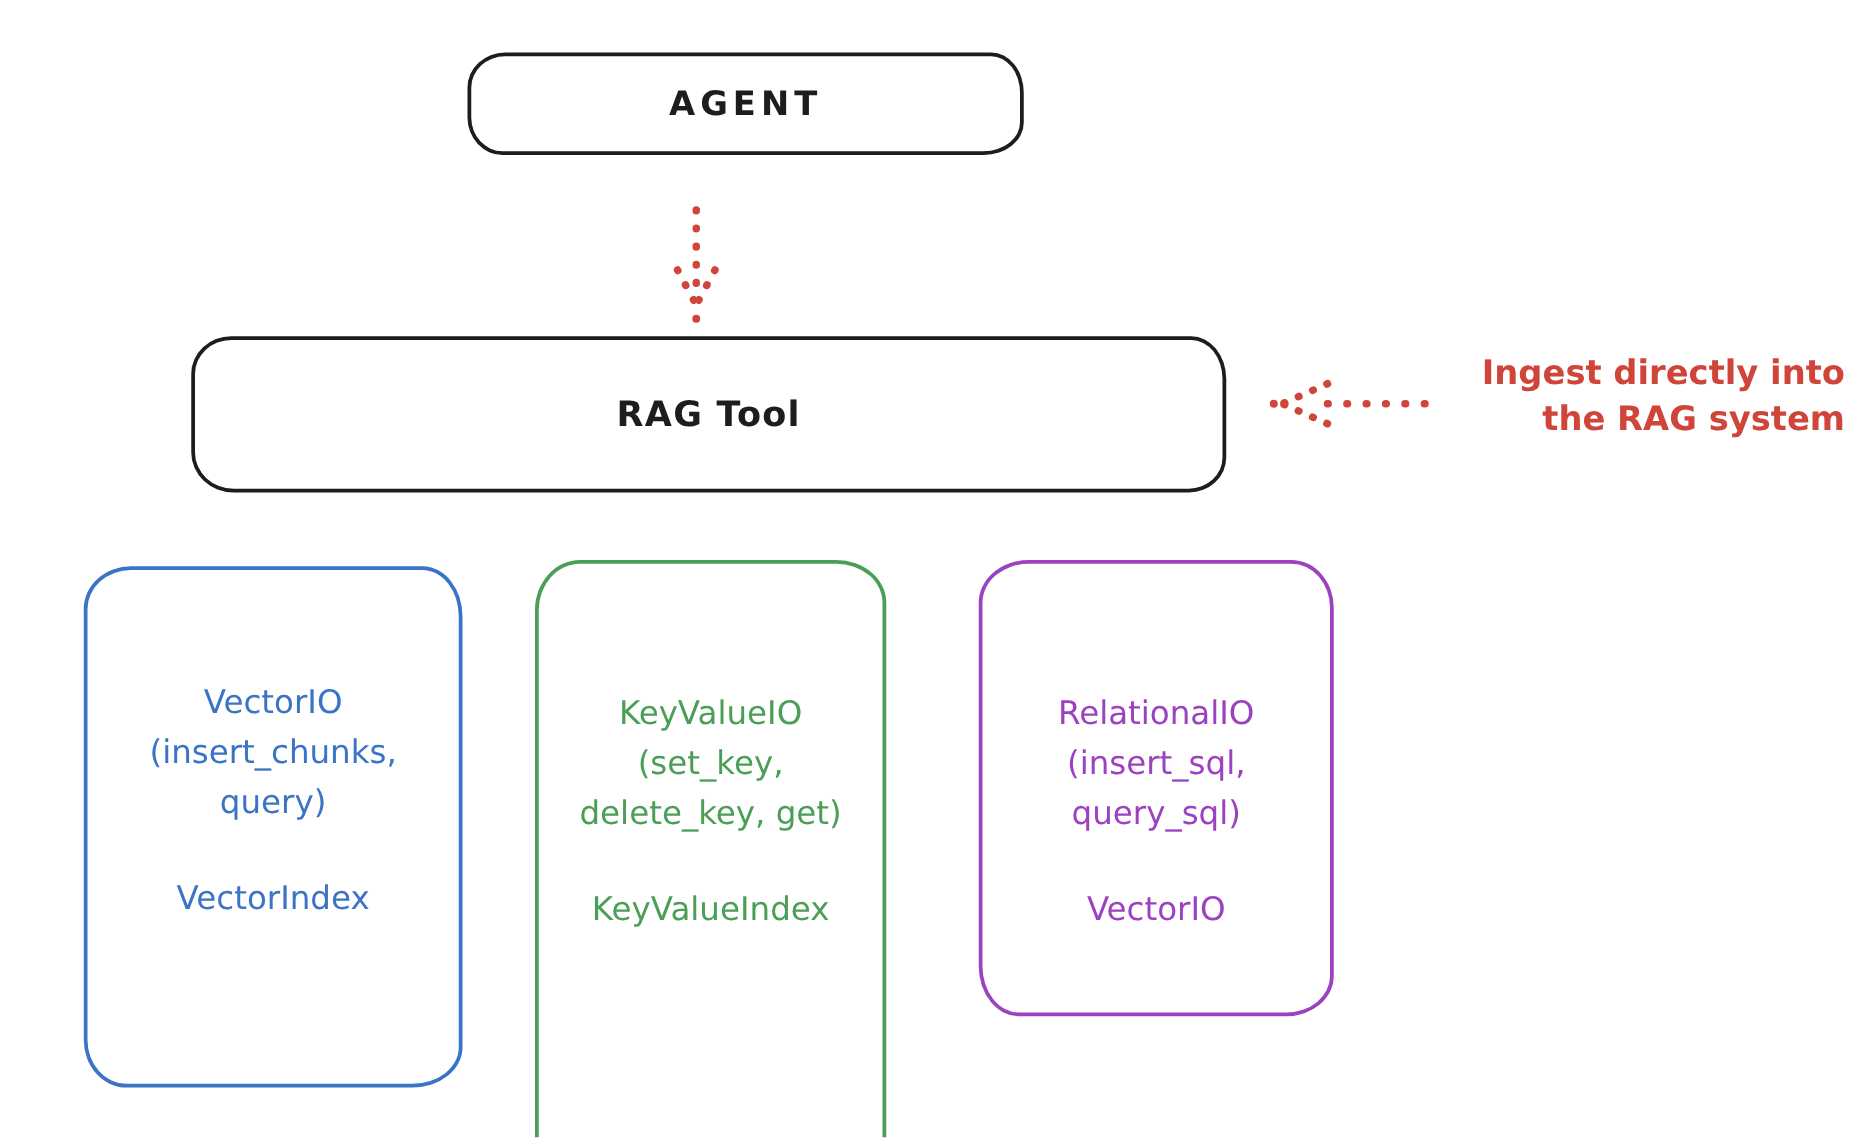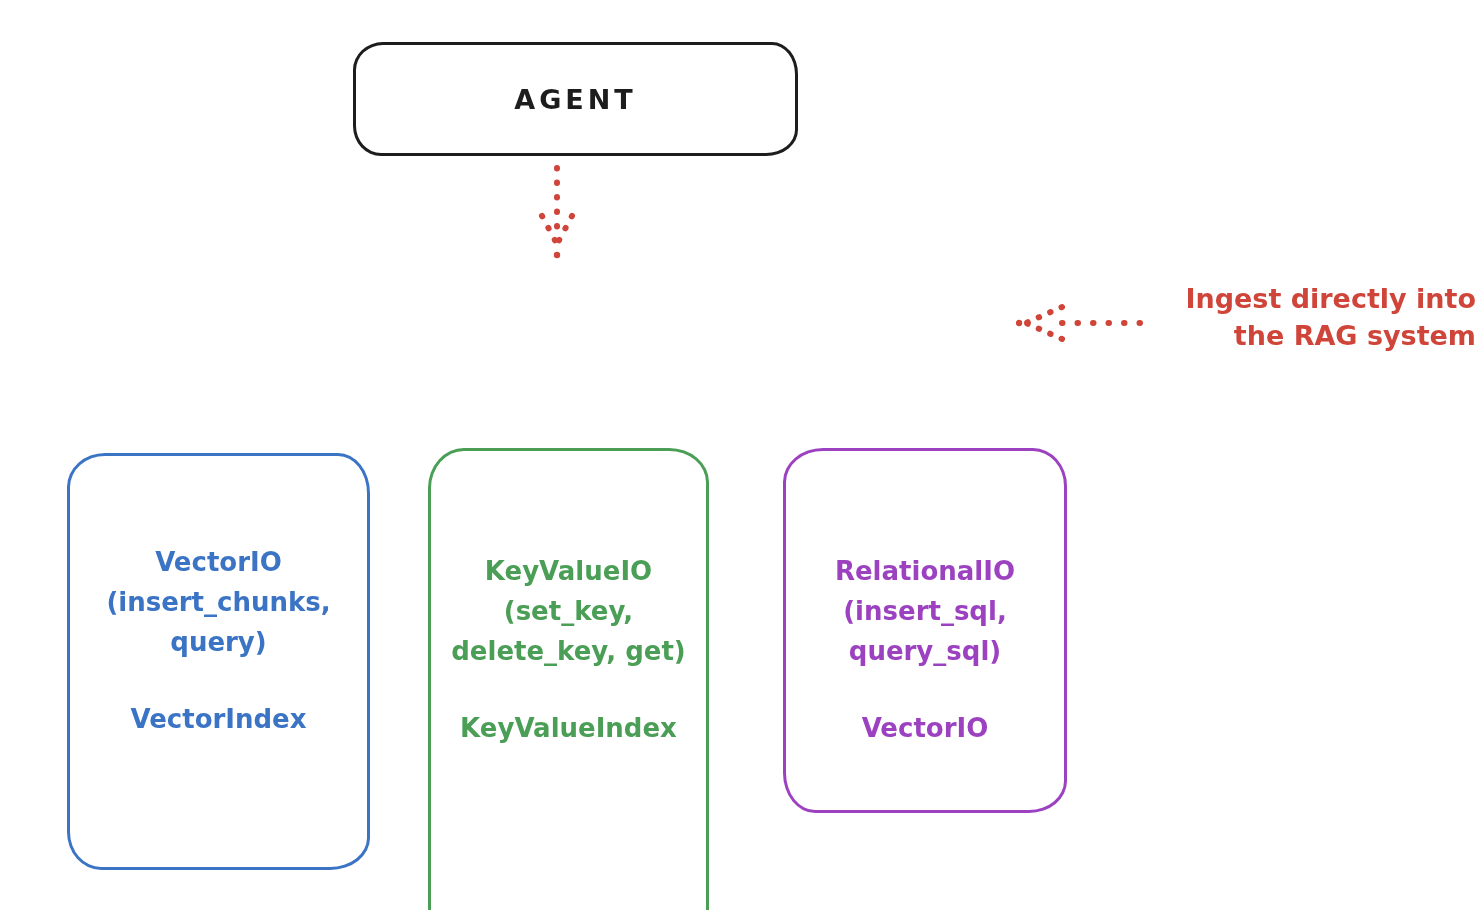--- a/index.html
+++ b/index.html
@@ -18,22 +18,22 @@
   .node {
     position: absolute;
     box-sizing: border-box;
     background: #ffffff;
     display: flex;
     align-items: center;
     justify-content: center;
   }
   
   .agent-box {
-    left: 353px; top: 42px;
-    width: 445px; height: 114px;
+    left: 374px; top: 42px;
+    width: 445px; height: 82px;
     border: 3.5px solid #1d1d1d;
     border-radius: 30px 26px 32px 28px / 28px 32px 26px 30px;
     color: #1d1d1d;
     font-size: 27px;
     font-weight: 700;
     letter-spacing: 4px;
   }
   
   .rag-box {
     left: 153px; top: 269px;
@@ -48,21 +48,21 @@
   
   .storage-box {
     position: absolute;
     box-sizing: border-box;
     background: #ffffff;
     display: flex;
     flex-direction: column;
     align-items: center;
     text-align: center;
     font-size: 26px;
-    font-weight: 700;
+    font-weight: 400;
     line-height: 40px;
   }
   .storage-blue {
     left: 67px; top: 453px;
     width: 303px; height: 417px;
     border: 3.5px solid #3b74c4;
     border-radius: 38px 32px 40px 34px / 34px 40px 32px 38px;
     color: #3b74c4;
     padding-top: 86px;
   }
@@ -117,20 +117,23 @@
     <span>AGENT</span>
   </div>
 
   <svg class="arrow arrow-down" width="44" height="106" viewBox="0 0 44 106" fill="none">
     <line x1="22" y1="10" x2="22" y2="70" stroke="#d0453a" stroke-width="6" stroke-linecap="round" stroke-dasharray="0.5 14"></line>
     <line x1="7" y1="58" x2="22" y2="86" stroke="#d0453a" stroke-width="6" stroke-linecap="round" stroke-dasharray="0.5 13"></line>
     <line x1="37" y1="58" x2="22" y2="86" stroke="#d0453a" stroke-width="6" stroke-linecap="round" stroke-dasharray="0.5 13"></line>
     <circle cx="22" cy="97" r="3.2" fill="#d0453a"></circle>
   </svg>
 
+  <div class="node rag-box">
+    <span>RAG Tool</span>
+  </div>
 
   <svg class="arrow arrow-left" width="136" height="46" viewBox="0 0 136 46" fill="none">
     <line x1="130" y1="23" x2="50" y2="23" stroke="#d0453a" stroke-width="6" stroke-linecap="round" stroke-dasharray="0.5 15"></line>
     <line x1="52" y1="7" x2="16" y2="23" stroke="#d0453a" stroke-width="6" stroke-linecap="round" stroke-dasharray="0.5 12"></line>
     <line x1="52" y1="39" x2="16" y2="23" stroke="#d0453a" stroke-width="6" stroke-linecap="round" stroke-dasharray="0.5 12"></line>
     <circle cx="9" cy="23" r="3.2" fill="#d0453a"></circle>
   </svg>
 
   <div class="annotation">
     <div>Ingest directly into</div>

